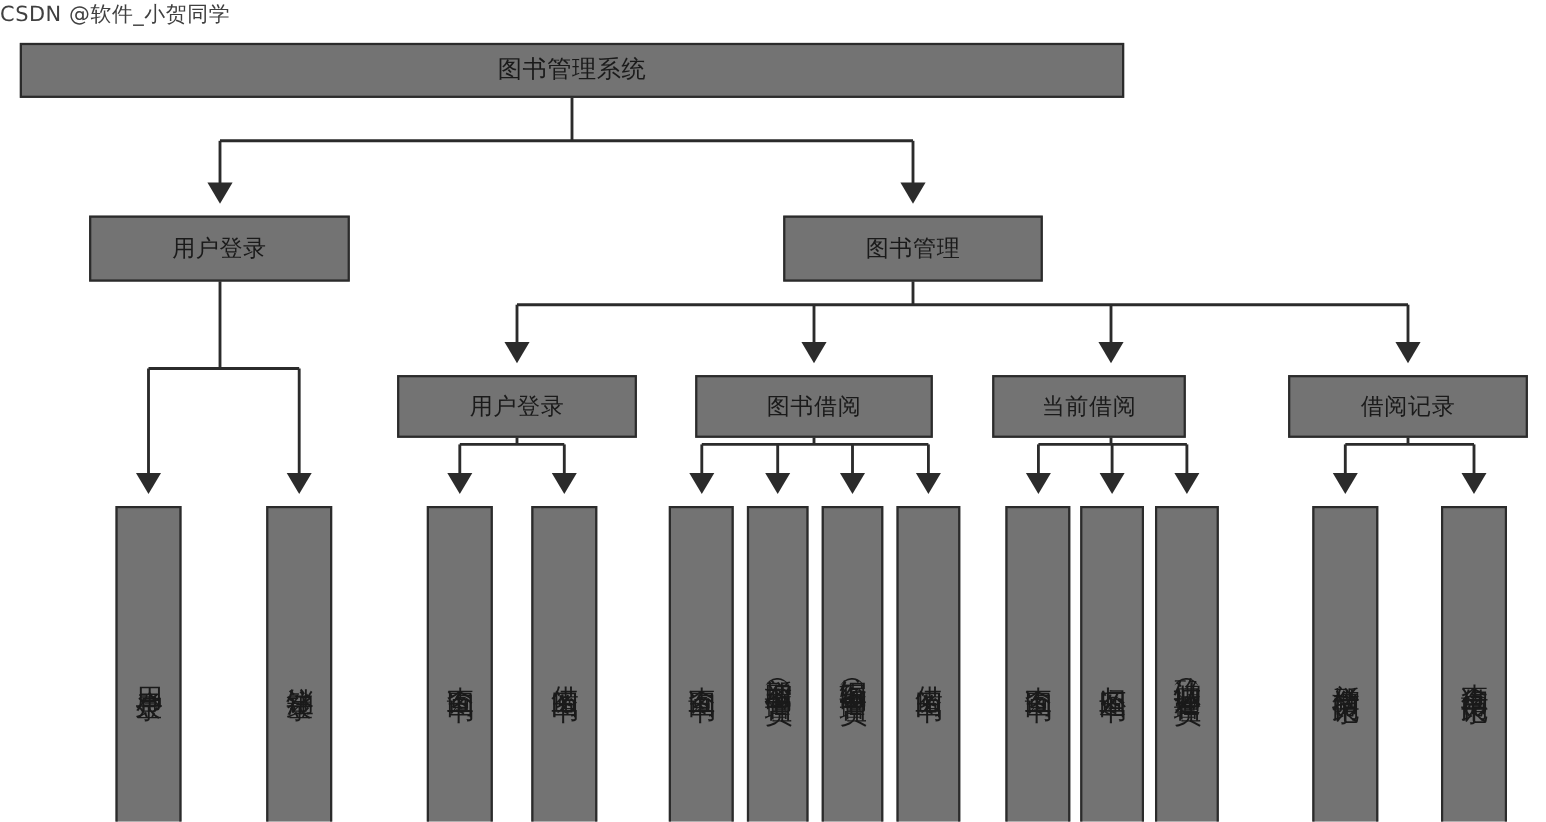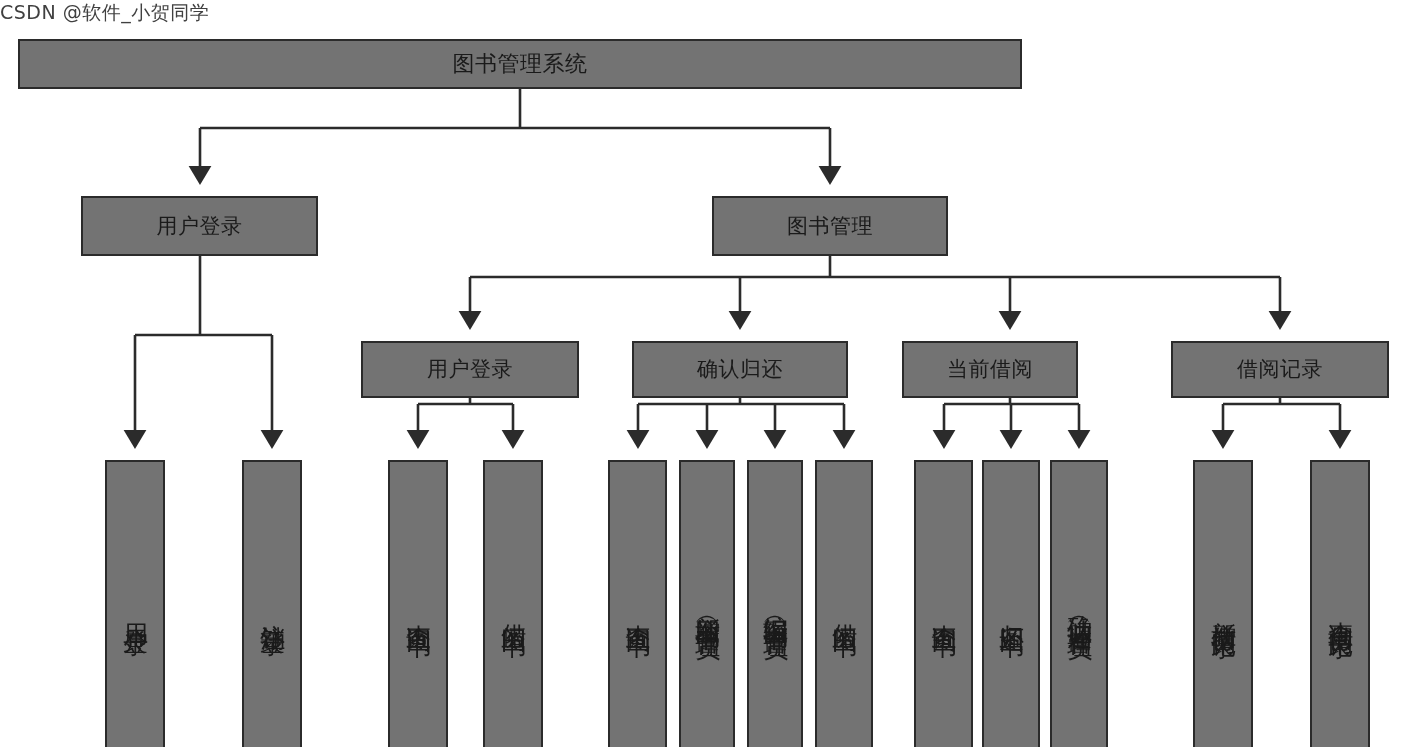--- a/index.html
+++ b/index.html
@@ -125,21 +125,21 @@
       <div class="node horiz" style="left: 81px; top: 172px; width: 237px; height: 60px;">
         <span class="label">用户登录</span>
       </div>
       <div class="node horiz" style="left: 712px; top: 172px; width: 236px; height: 60px; text-align: center;">
         <span class="label">图书管理</span>
       </div>
       <div class="node horiz" style="left: 361px; top: 317px; width: 218px; height: 57px;">
         <span class="label">用户登录</span>
       </div>
       <div class="node horiz" style="left: 632px; top: 317px; width: 216px; height: 57px;">
-        <span class="label">确认归还</span>
+        <span class="label">图书借阅</span>
       </div>
       <div class="node horiz" style="left: 902px; top: 317px; width: 176px; height: 57px;">
         <span class="label">当前借阅</span>
       </div>
       <div class="node horiz" style="left: 1171px; top: 317px; width: 218px; height: 57px;">
         <span class="label">借阅记录</span>
       </div>
       <div class="node vert" style="left: 105px; top: 436px; width: 60px; height: 299px;">
         <span class="label">用户登录</span>
       </div>

